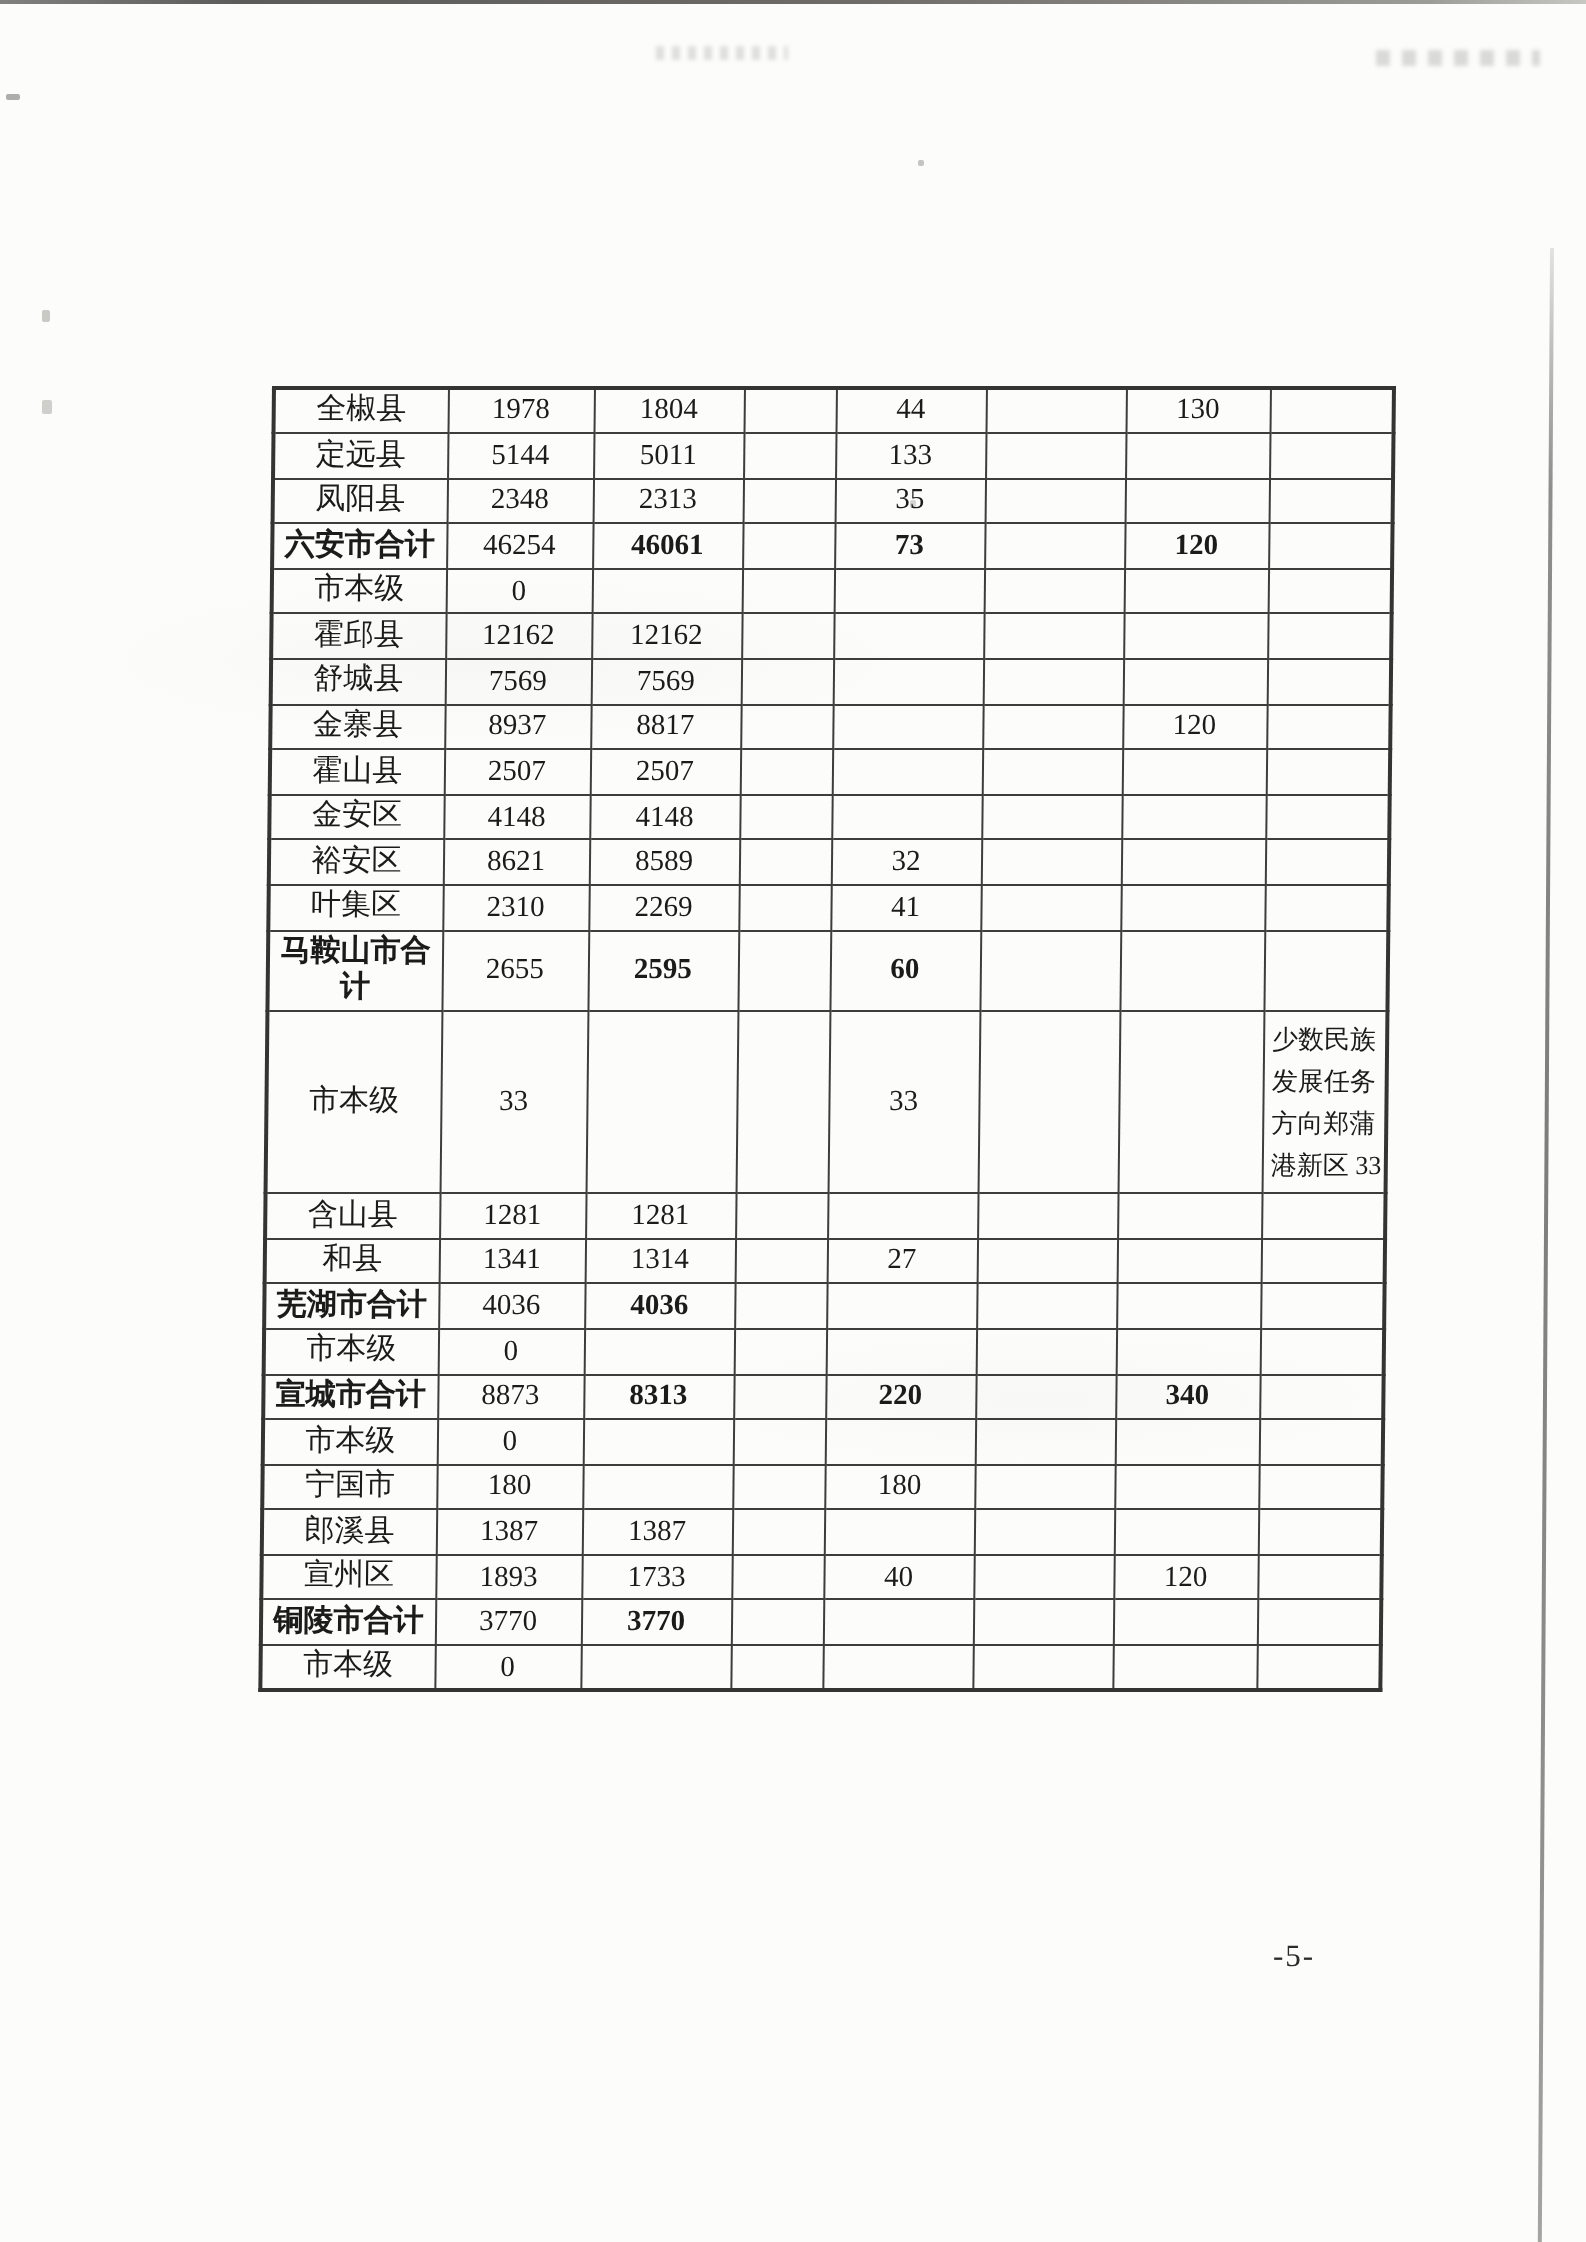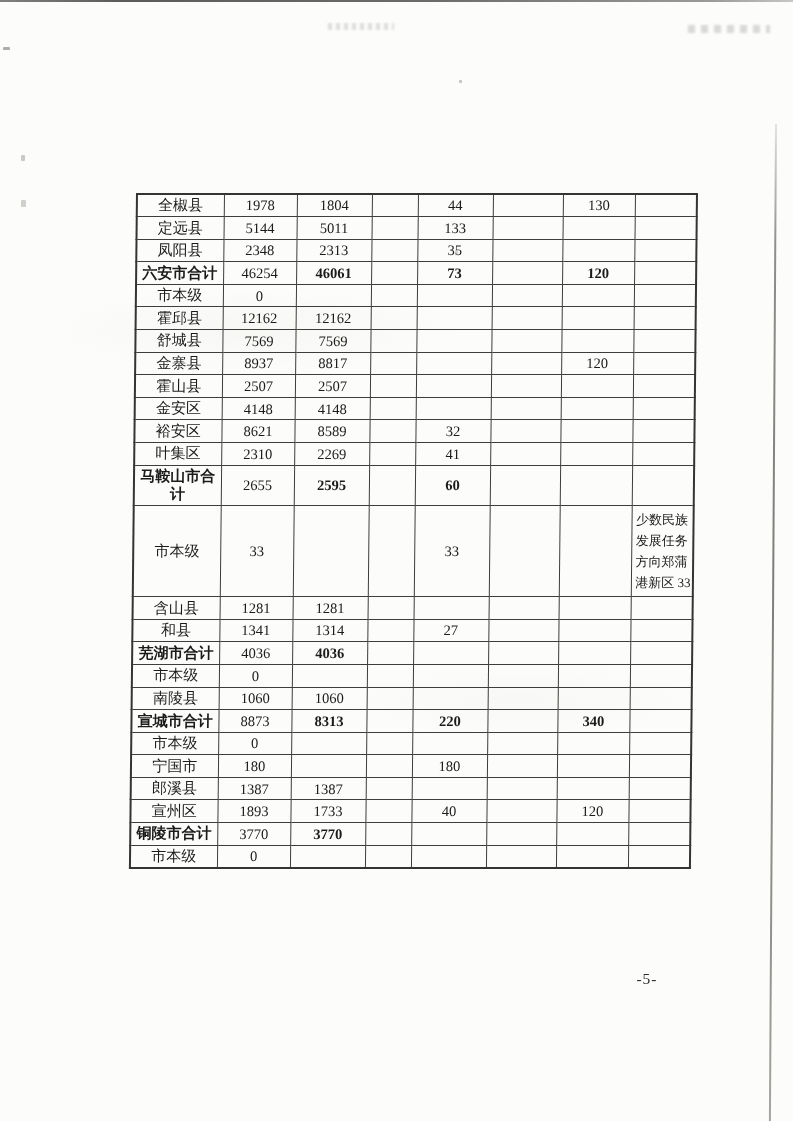--- a/index.html
+++ b/index.html
@@ -292,30 +292,20 @@
             <td class="region">市本级</td>
             <td class="c1">0</td>
             <td class="c2"></td>
             <td class="c3"></td>
             <td class="c4"></td>
             <td class="c5"></td>
             <td class="c6"></td>
             <td class="c7"></td>
           </tr>
           <tr>
-            <td class="region">南陵县</td>
-            <td class="c1">1060</td>
-            <td class="c2">1060</td>
-            <td class="c3"></td>
-            <td class="c4"></td>
-            <td class="c5"></td>
-            <td class="c6"></td>
-            <td class="c7"></td>
-          </tr>
-          <tr>
             <td class="region bold">宣城市合计</td>
             <td class="c1 bold">8873</td>
             <td class="c2 bold">8313</td>
             <td class="c3 bold"></td>
             <td class="c4 bold">220</td>
             <td class="c5 bold"></td>
             <td class="c6 bold">340</td>
             <td class="c7 bold"></td>
           </tr>
           <tr>

